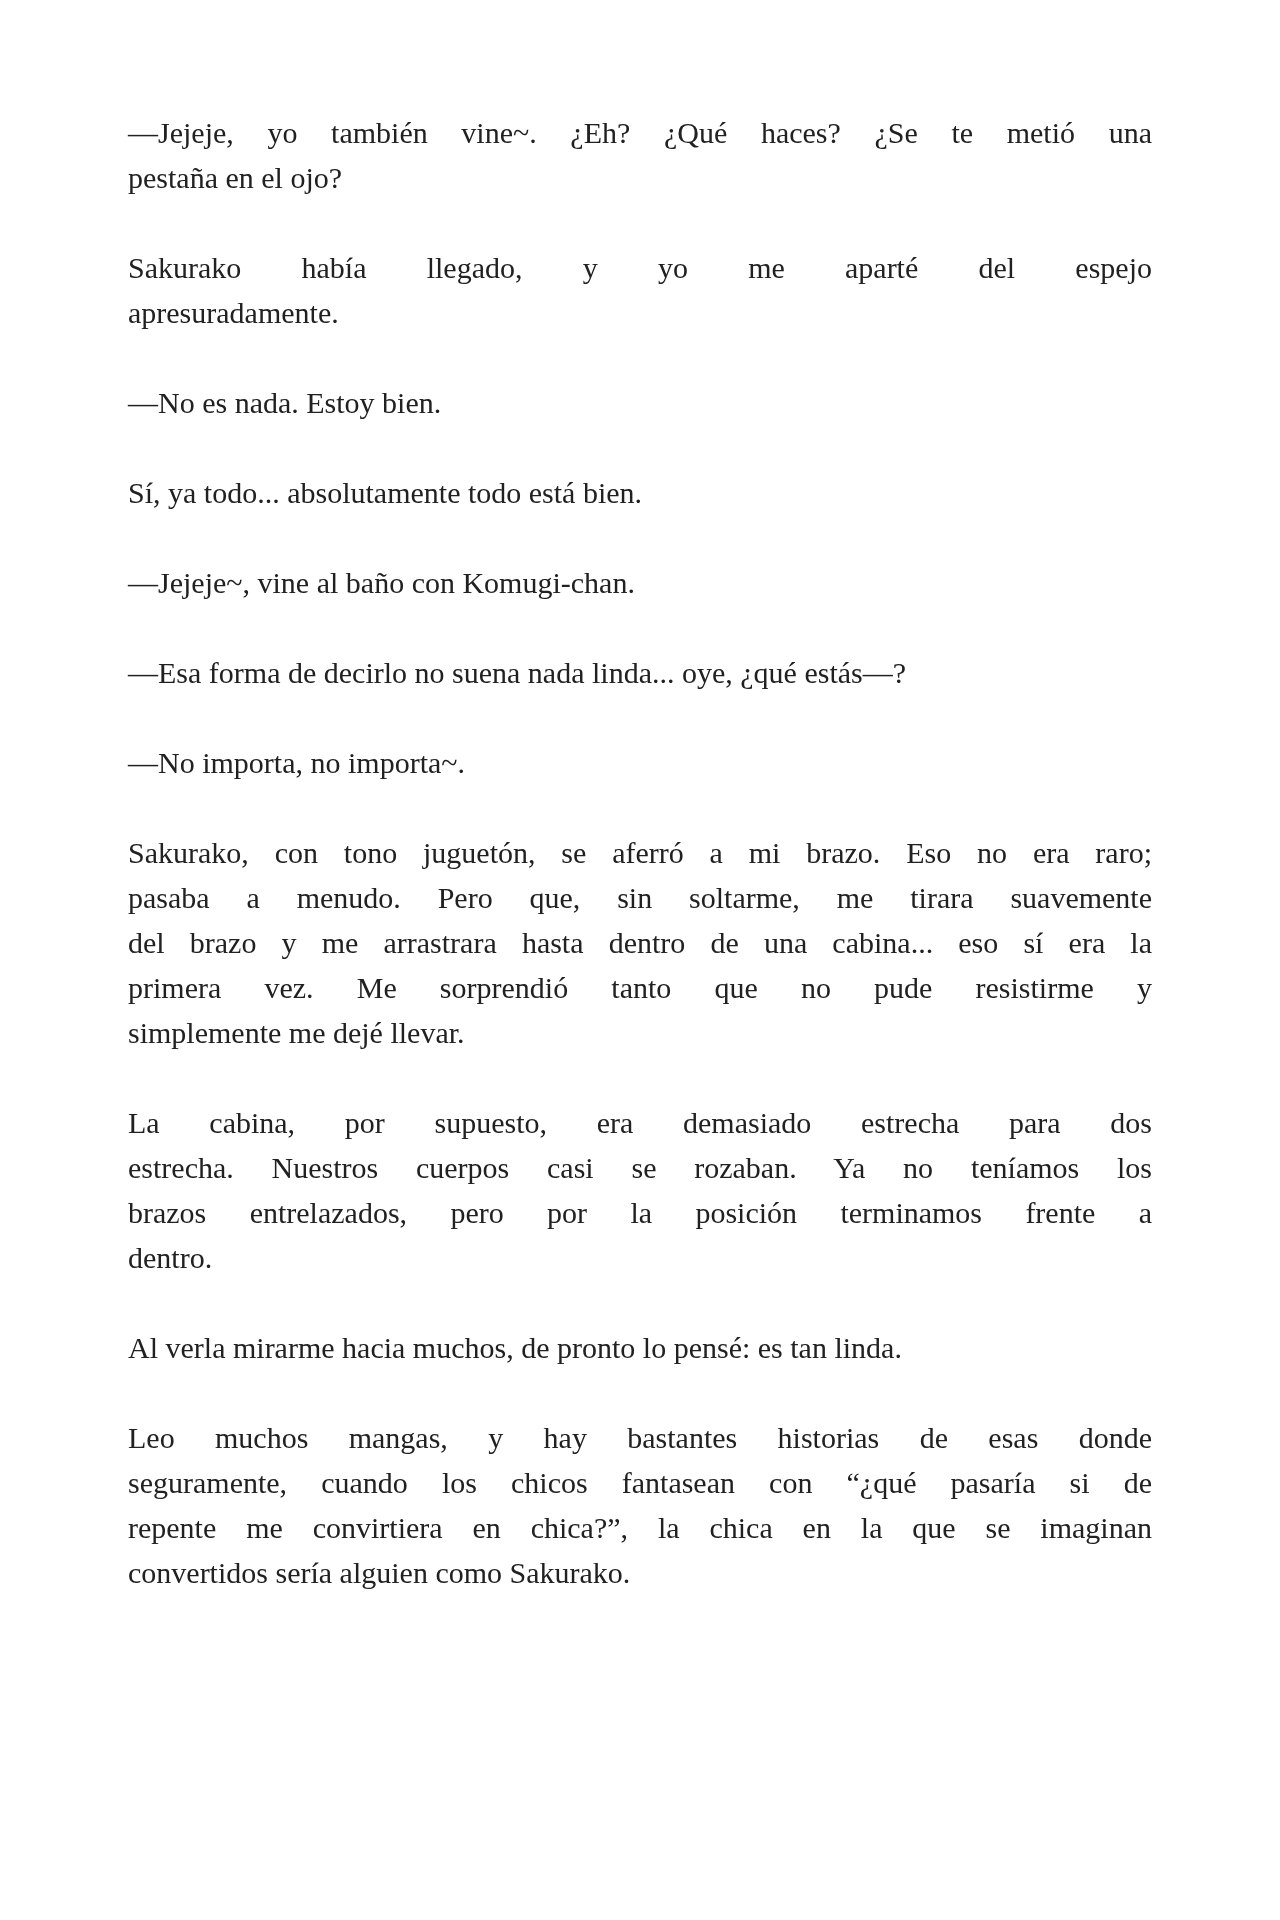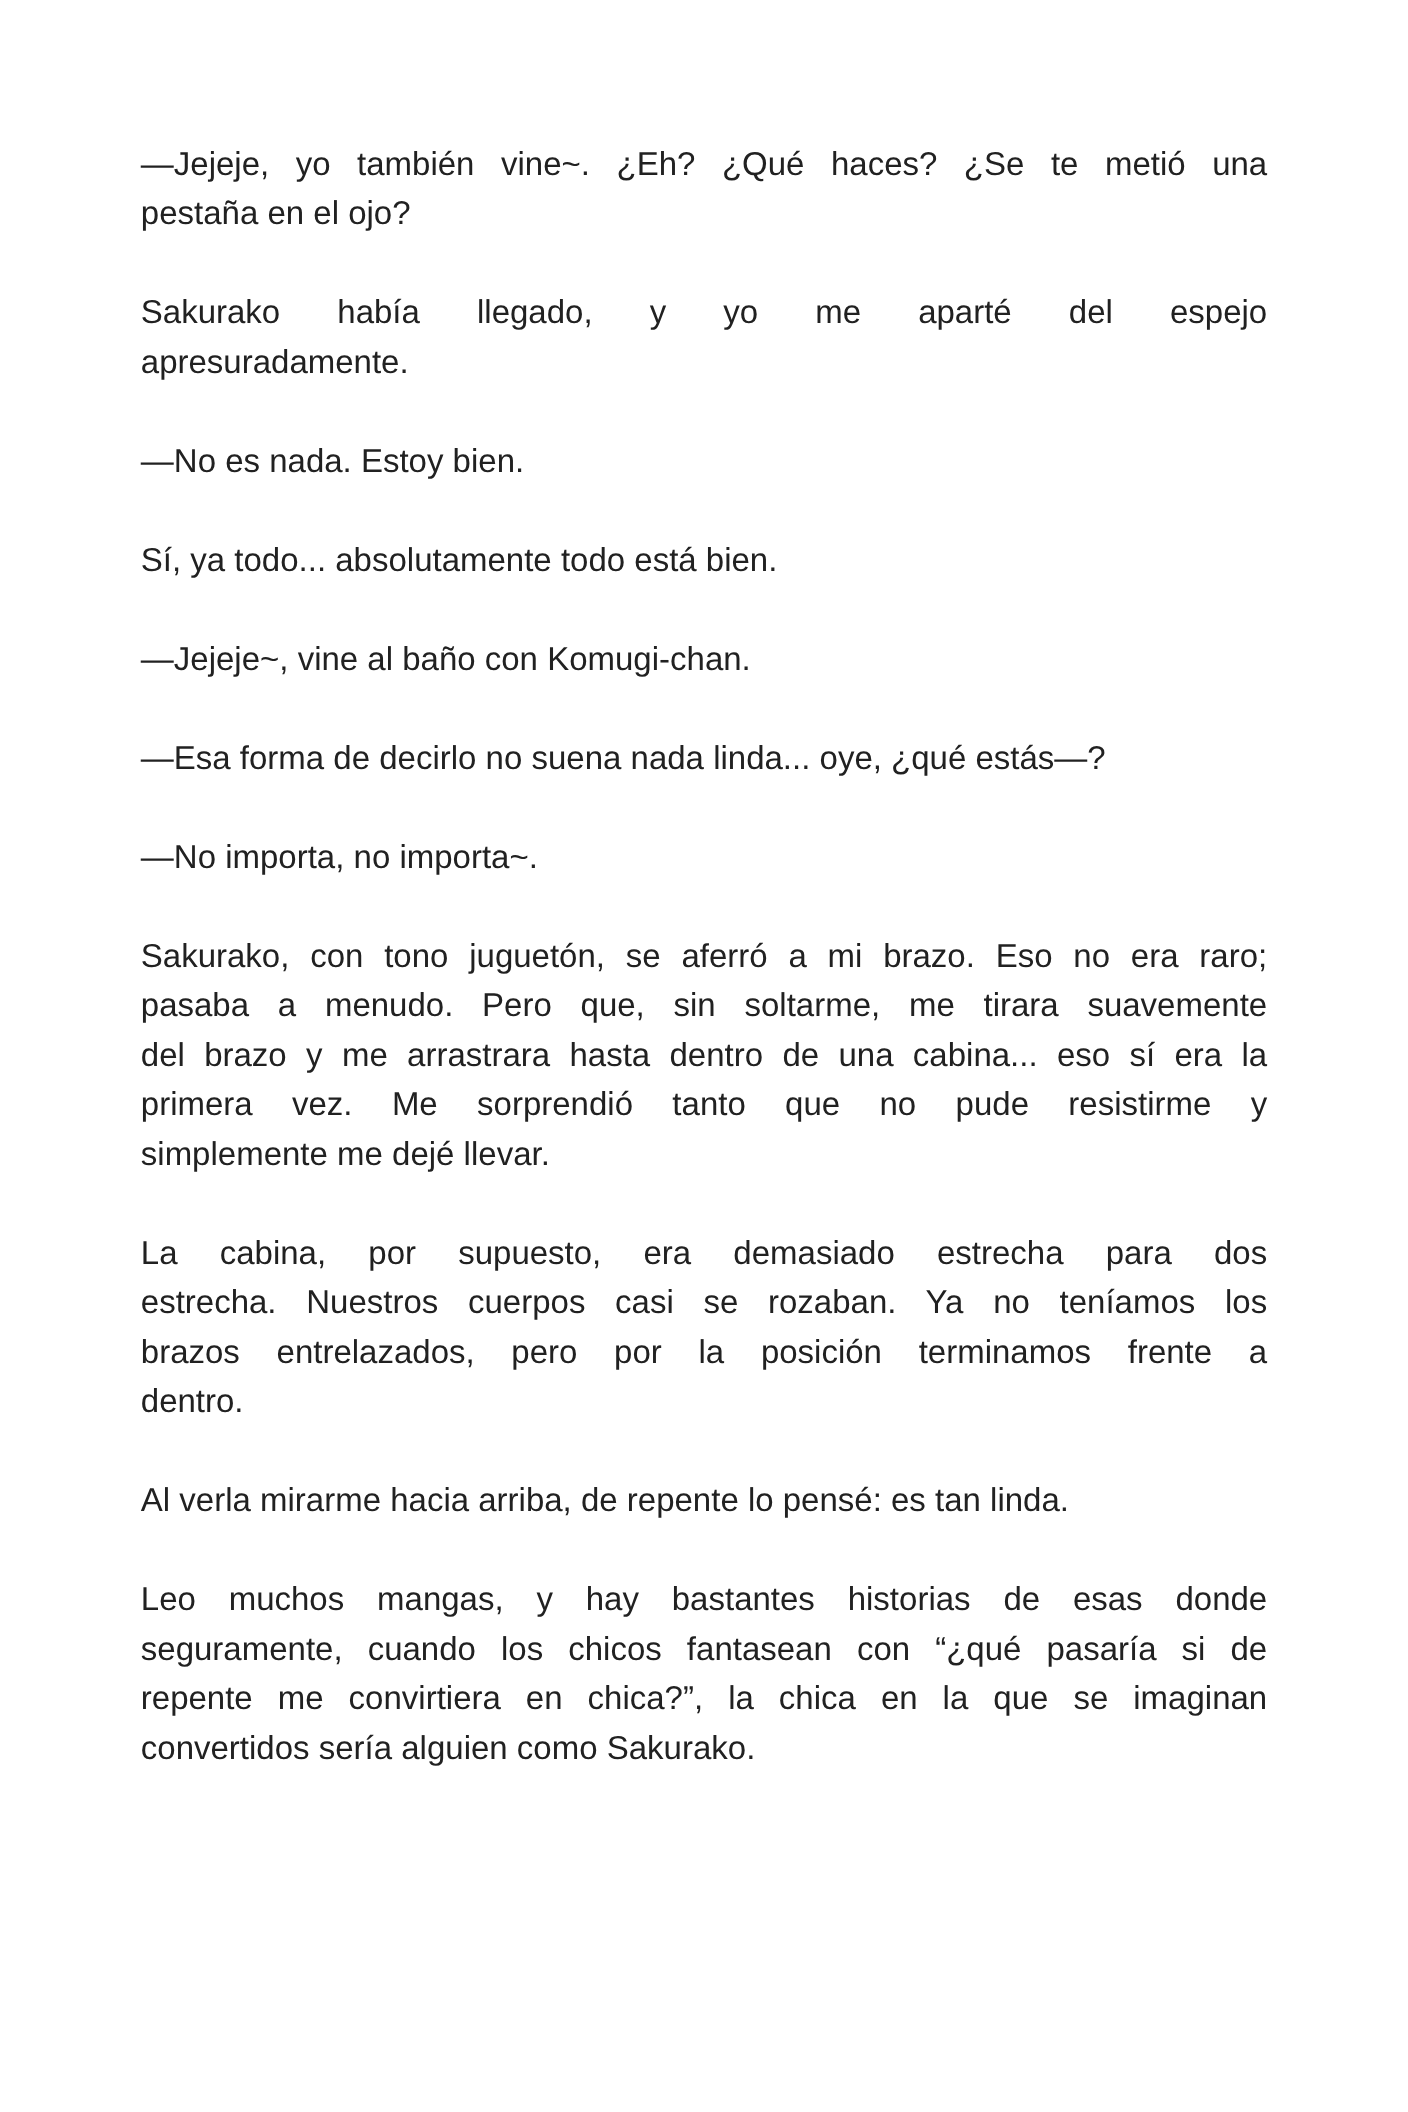--- a/index.html
+++ b/index.html
@@ -14,23 +14,23 @@
     position: relative;
   }
   .page {
     position: absolute;
     inset: 0;
     background: #ffffff;
   }
   .text-column {
     position: absolute;
     left: 128px;
-    top: 127px;
+    top: 110px;
     width: 1024px;
-    font-family: Liberation Sans, sans-serif;
+    font-family: Liberation Serif, serif;
     font-size: 30px;
     line-height: 45px;
     color: #212121;
     letter-spacing: 0;
   }
   .para {
     margin: 0 0 45px 0;
     padding: 0;
   }
   .para:last-child {
@@ -81,21 +81,21 @@
         <div class="tline">primera vez. Me sorprendió tanto que no pude resistirme y</div>
         <div class="tline lastline">simplemente me dejé llevar.</div>
       </div>
       <div class="para">
         <div class="tline">La cabina, por supuesto, era demasiado estrecha para dos</div>
         <div class="tline">estrecha. Nuestros cuerpos casi se rozaban. Ya no teníamos los</div>
         <div class="tline">brazos entrelazados, pero por la posición terminamos frente a</div>
         <div class="tline lastline">dentro.</div>
       </div>
       <div class="para">
-        <div class="tline lastline">Al verla mirarme hacia arriba, de repente lo pensé: es tan linda.</div>
+        <div class="tline lastline">Al verla mirarme hacia muchos, de pronto lo pensé: es tan linda.</div>
       </div>
       <div class="para">
         <div class="tline">Leo muchos mangas, y hay bastantes historias de esas donde</div>
         <div class="tline">seguramente, cuando los chicos fantasean con “¿qué pasaría si de</div>
         <div class="tline">repente me convirtiera en chica?”, la chica en la que se imaginan</div>
         <div class="tline lastline">convertidos sería alguien como Sakurako.</div>
       </div>
     </div>
 </div>
 

